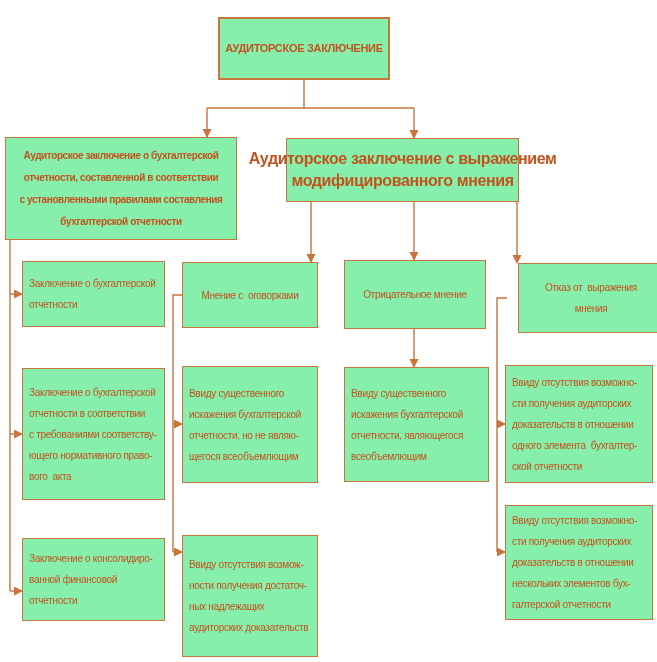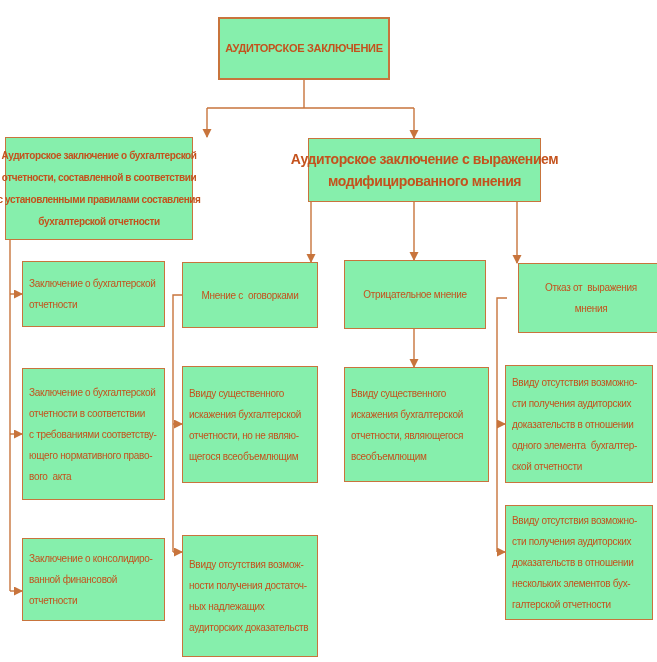--- a/index.html
+++ b/index.html
@@ -89,25 +89,25 @@
 
     <path d="M414,329 V367" marker-end="url(#ah)"></path>
 
     <path d="M507,298 L497,298 L497,552"></path>
     <path d="M497,424 H505" marker-end="url(#ah)"></path>
     <path d="M497,552 H505" marker-end="url(#ah)"></path>
   </svg>
 
   <div class="node root center" style="left:218px; top:17px; width:172px; height:63px;">АУДИТОРСКОЕ ЗАКЛЮЧЕНИЕ</div>
 
-  <div class="node lvl2 bold center" style="left:5px; top:137px; width:188px; height:103px; font-size:10px;">Аудиторское заключение о бухгалтерской
+  <div class="node lvl2 bold center" style="left:5px; top:137px; width:232px; height:103px; font-size:10px;">Аудиторское заключение о бухгалтерской
 отчетности, составленной в соответствии
 с установленными правилами составления
 бухгалтерской отчетности</div>
-  <div class="node lvl2 bold center" style="left:308px; top:138px; width:233px; height:64px; font-size:14px;">Аудиторское заключение с выражением
+  <div class="node lvl2 bold center" style="left:286px; top:138px; width:233px; height:64px; font-size:16px;">Аудиторское заключение с выражением
 модифицированного мнения</div>
 
   <div class="node left" style="left:22px; top:261px; width:143px; height:66px;">Заключение о бухгалтерской
 отчетности</div>
   <div class="node center" style="left:182px; top:262px; width:136px; height:66px;">Мнение с  оговорками</div>
   <div class="node center" style="left:344px; top:260px; width:142px; height:69px;">Отрицательное мнение</div>
   <div class="node center" style="left:518px; top:263px; width:146px; height:70px;">Отказ от  выражения
 мнения</div>
 
   <div class="node left" style="left:22px; top:368px; width:143px; height:132px;">Заключение о бухгалтерской

